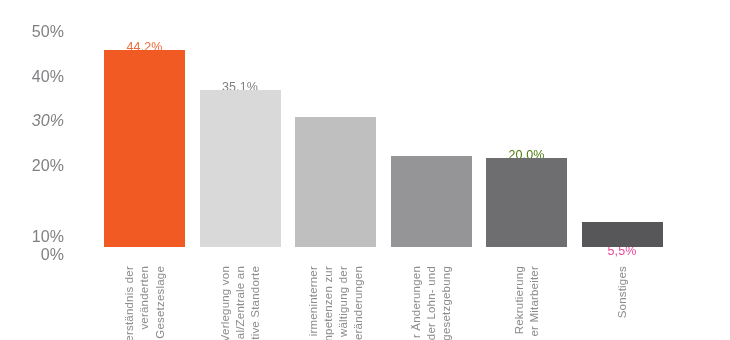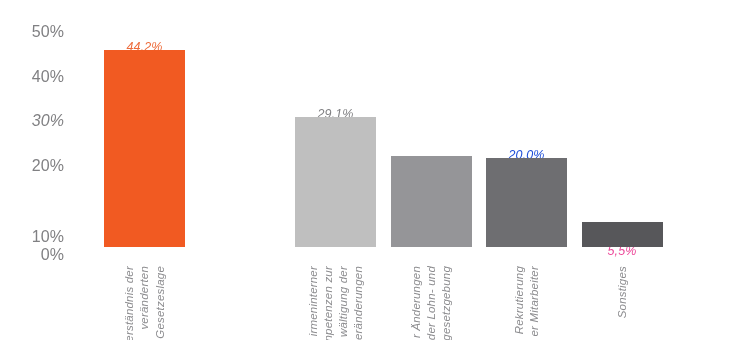--- a/index.html
+++ b/index.html
@@ -47,21 +47,20 @@
     left: 74px;
     top: 0px;
     width: 656px;
     height: 340px;
   }
 
   .bar-group {
     position: absolute;
     bottom: 8px;
     top: 0;
-    font-style: italic;
   }
 
   .bar {
     position: absolute;
     left: 0;
     width: 100%;
     bottom: 85px; 
   }
 
   .bar-value-label {
@@ -128,22 +127,32 @@
         <div class="bar-value-label highlight" style="color: rgb(237, 107, 58); top: 39.868px;">44,2%</div>
         <div class="bar" style="height: 197.132px; background: rgb(241, 90, 34);"></div>
         <div class="cat-label">
           <div class="cat-label-inner">
             <span class="cat-line">erständnis der</span>
             <span class="cat-line">veränderten</span>
             <span class="cat-line">Gesetzeslage</span>
           </div>
         </div>
       </div>
+      <div class="bar-group" style="left: 125.5px; width: 81px;">
+        <div class="bar-value-label" style="color: rgb(128, 128, 131); top: 80.454px;">35,1%</div>
+        <div class="bar" style="height: 156.546px; background: rgb(217, 217, 217);"></div>
+        <div class="cat-label">
+          <div class="cat-label-inner">
+            <span class="cat-line">Verlegung von</span>
+            <span class="cat-line">al/Zentrale an</span>
+            <span class="cat-line">tive Standorte</span>
+          </div>
+        </div>
+      </div>
       <div class="bar-group" style="left: 221px; width: 81px;">
-        <div class="bar-value-label" style="color: rgb(128, 128, 131); top: 107.214px;">29,1%</div>
         <div class="bar" style="height: 129.786px; background: rgb(191, 191, 191);"></div>
         <div class="cat-label">
           <div class="cat-label-inner">
             <span class="cat-line">irmeninterner</span>
             <span class="cat-line">npetenzen zur</span>
             <span class="cat-line">wältigung der</span>
             <span class="cat-line">eränderungen</span>
           </div>
         </div>
       </div>
@@ -151,21 +160,21 @@
         <div class="bar" style="height: 91.43px; background: rgb(149, 149, 152);"></div>
         <div class="cat-label">
           <div class="cat-label-inner">
             <span class="cat-line">r Änderungen</span>
             <span class="cat-line">der Lohn- und</span>
             <span class="cat-line">gesetzgebung</span>
           </div>
         </div>
       </div>
       <div class="bar-group" style="left: 412px; width: 81px;">
-        <div class="bar-value-label" style="color: #1d4ed8; top: 147.8px;">20,0%</div>
+        <div class="bar-value-label" style="color: #4d7c0f; top: 147.8px;">20,0%</div>
         <div class="bar" style="height: 89.2px; background: rgb(110, 110, 113);"></div>
         <div class="cat-label">
           <div class="cat-label-inner">
             <span class="cat-line">Rekrutierung</span>
             <span class="cat-line">er Mitarbeiter</span>
           </div>
         </div>
       </div>
       <div class="bar-group" style="left: 507.5px; width: 81px;">
         <div class="bar-value-label" style="color: #ec4899; top: 212.47px; margin-top: 32px;">5,5%</div>

